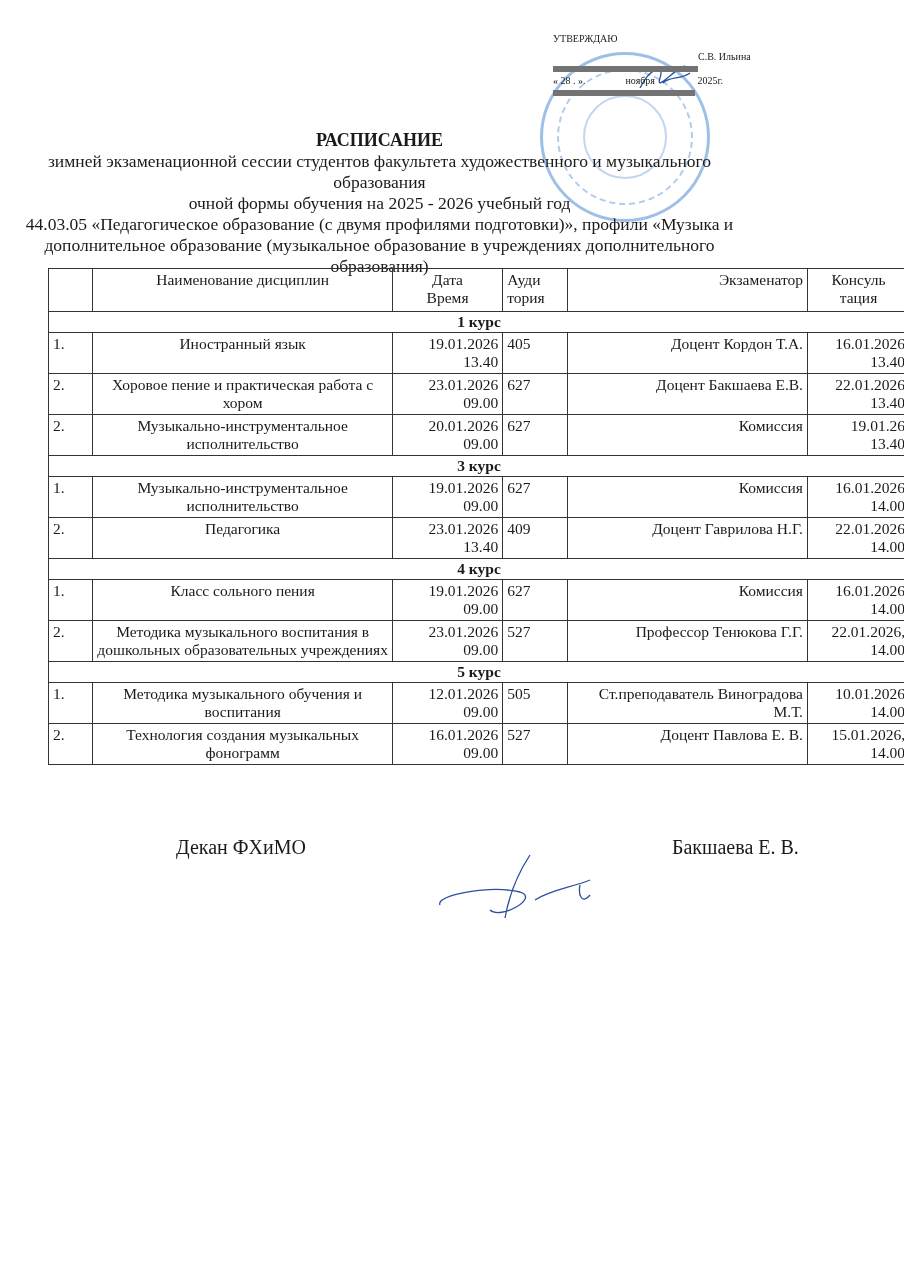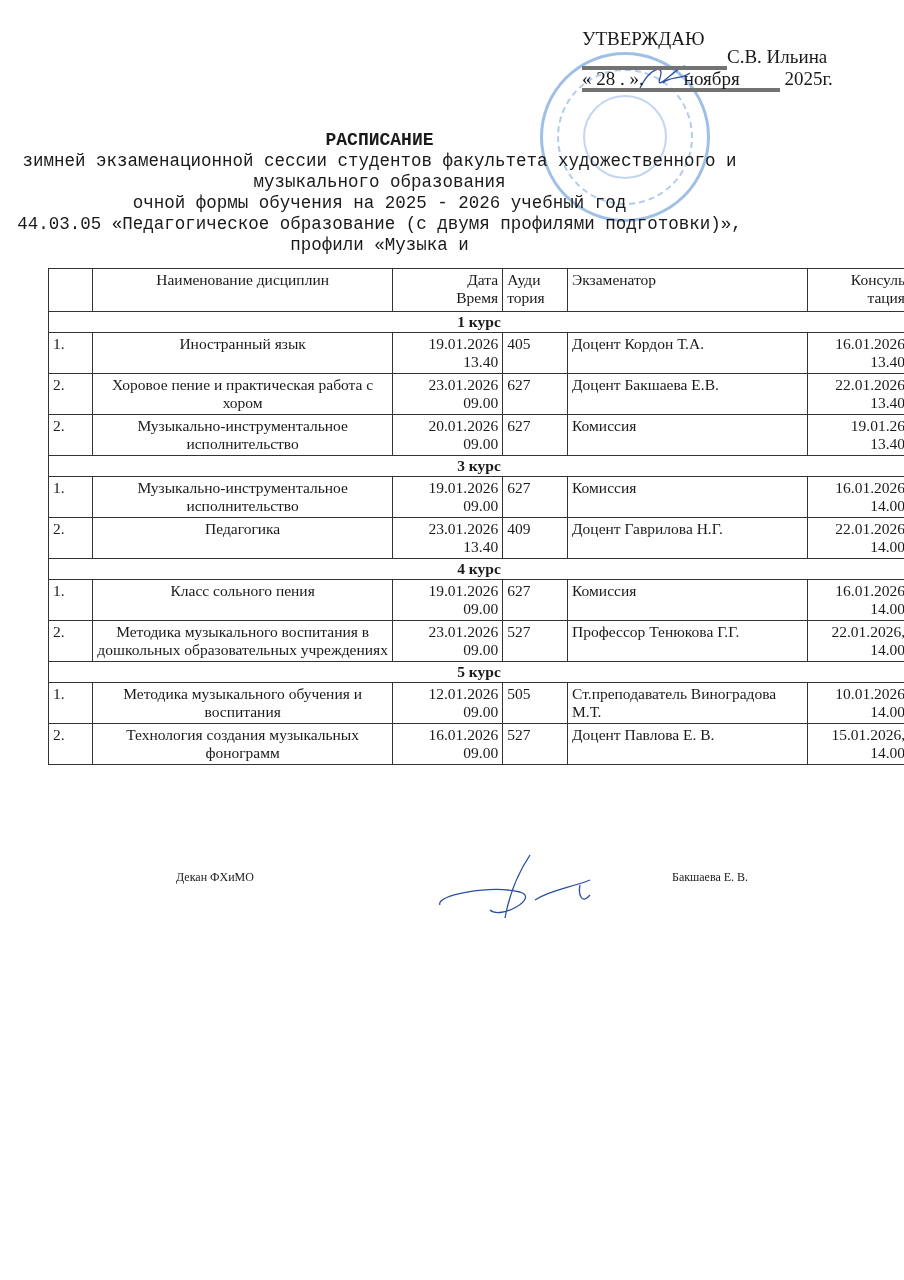--- a/index.html
+++ b/index.html
@@ -1,41 +1,41 @@
 <!DOCTYPE html>
 <html><head>
 <meta charset="utf-8">
 <style>
   html, body { margin:0; padding:0; background:#fff; }
   body { width:904px; height:1280px; position:relative; overflow:hidden;
          font-family:"Liberation Serif", "DejaVu Serif", serif; color:#1a1a1a; }
-  .approve { position:absolute; left:582px; top:30px; font-size:19px; line-height:18px; width:300px; }
-  .approve .uline { display:inline-block; border-bottom:4px solid #737373;font-family:Liberation Serif, serif; }
+  .approve { position:absolute; left:553px; top:30px; font-size:10px; line-height:18px; width:300px; }
+  .approve .uline { display:inline-block; border-bottom:6px solid #737373;font-family:Liberation Serif, serif; }
   .stamp { position:absolute; left:540px; top:52px; width:170px; height:170px; border-radius:50%;
            border:3px solid rgba(80,140,210,0.55); box-sizing:border-box; pointer-events:none; }
   .stamp::before { content:""; position:absolute; left:14px; top:14px; right:14px; bottom:14px;
            border-radius:50%; border:2px dashed rgba(80,140,210,0.45); }
   .stamp::after { content:""; position:absolute; left:40px; top:40px; right:40px; bottom:40px;
            border-radius:50%; border:2px solid rgba(80,140,210,0.35); }
   .sig-approve { position:absolute; left:635px; top:58px; width:60px; height:40px; pointer-events:none; }
-  .title { position:absolute; left:0; width:759px; top:130px; text-align:center; font-size:17.5px; line-height:21px;font-family:Liberation Mono, monospace; }
+  .title { position:absolute; left:0; width:759px; top:130px; text-align:center; font-size:17.5px; line-height:21px; }
   .title .t1 { font-weight:bold; font-size:18px; }
   table.sched { position:absolute; left:48px; top:268px; width:862px; border-collapse:collapse; font-size:15.5px; line-height:18px; }
   table.sched td, table.sched th { border:1px solid #333; vertical-align:top; padding:2px 4px; font-weight:normal; }
   th { text-align:center; }
   .c0 { width:34px; }
   .c1 { width:282px; text-align:center; }
   .c2 { width:98px; text-align:right; }
   .c3 { width:54px; text-align:left; }
-  .c4 { width:224px; text-align:left; }
+  .c4 { width:224px; text-align:right; }
   .c5 { width:90px; text-align:right; }
-  th.c2, th.c5 { text-align:right; }
+  th.c2, th.c5 { text-align:center; }
   tr.hdr th { height:38px; }
   tr.course td { text-align:center; font-weight:bold; padding:1px 4px; }
-  .footer { position:absolute; top:870px; font-size:12px; }
+  .footer { position:absolute; top:836px; font-size:20px; }
   .dean { left:176px; }
   .dean-name { left:672px; }
   .sig-dean { position:absolute; left:430px; top:850px; width:190px; height:70px; pointer-events:none; }
 </style>
 </head>
 <body>
 
 <div class="stamp"></div>
 <svg class="sig-approve" viewBox="0 0 60 40">
   <path d="M5 30 C15 10, 30 5, 25 20 C20 35, 40 10, 50 8 M28 25 C35 18, 45 22, 55 15" fill="none" stroke="#2a4fa0" stroke-width="1.3"></path>
@@ -50,20 +50,21 @@
     <span class="uline">«  28  .  ».</span><span class="uline" style="width:40px;">&nbsp;</span><span class="uline">ноября</span><span class="uline" style="width:40px;">&nbsp;</span>
     <span>2025г.</span>
   </div>
 </div>
 
 <div class="title">
   <div class="t1">РАСПИСАНИЕ</div>
   <div>зимней экзаменационной сессии студентов факультета художественного и музыкального образования</div>
   <div>очной формы обучения на 2025 - 2026 учебный год</div>
   <div>44.03.05 «Педагогическое образование (с двумя профилями подготовки)», профили «Музыка и</div>
+  <div>дополнительное образование (музыкальное образование в учреждениях дополнительного образования)</div>
 </div>
 
 <table class="sched">
   <thead>
     <tr class="hdr">
       <th class="c0"></th>
       <th class="c1" style="text-align:center">Наименование дисциплин</th>
       <th class="c2"><span>Дата</span><br><span>Время</span></th>
       <th class="c3"><span>Ауди</span><br><span>тория</span></th>
       <th class="c4">Экзаменатор</th>

